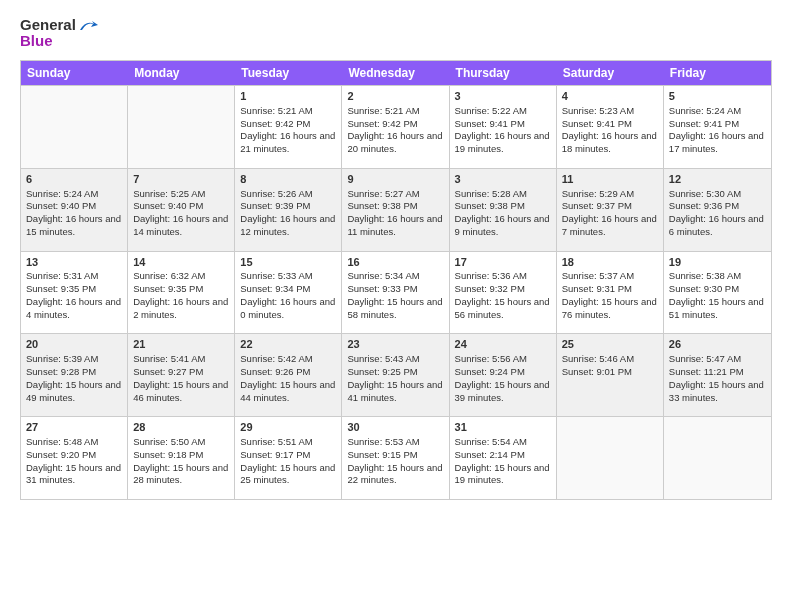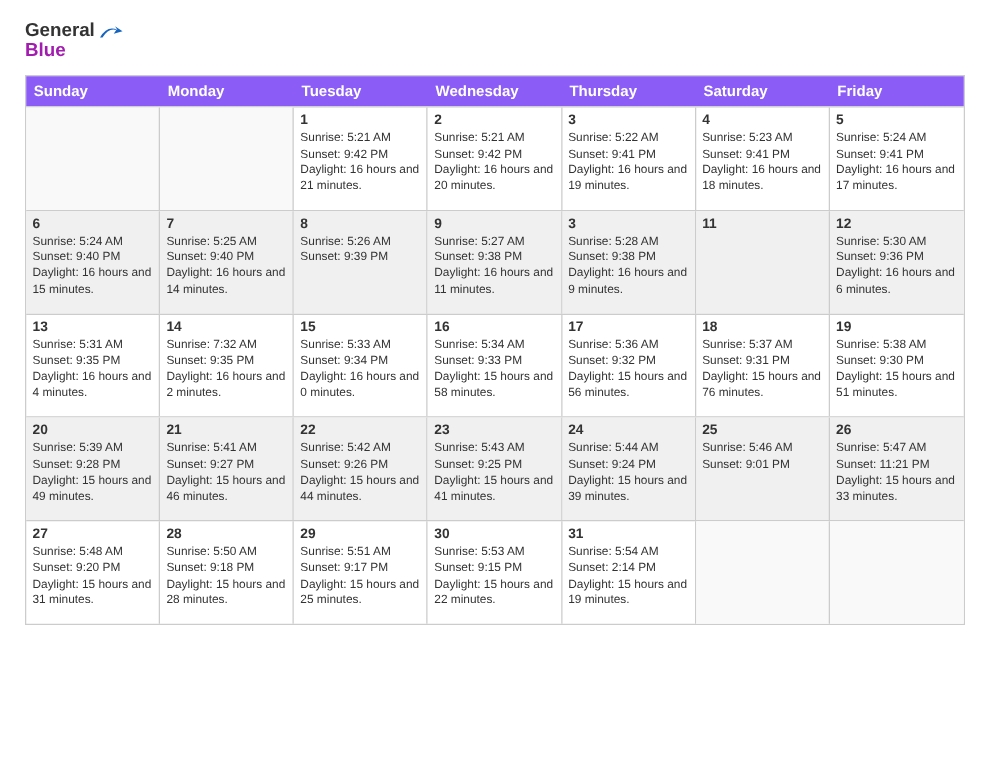--- a/index.html
+++ b/index.html
@@ -179,40 +179,46 @@
               <div>Sunrise: 5:25 AM</div>
               <div>Sunset: 9:40 PM</div>
               <div>Daylight: 16 hours and 14 minutes.</div>
             </div>
           </div>
           <div class="cal-cell shaded">
             <div class="day-num">8</div>
             <div class="sun-info">
               <div>Sunrise: 5:26 AM</div>
               <div>Sunset: 9:39 PM</div>
+              <div>Daylight: 16 hours and 12 minutes.</div>
             </div>
           </div>
           <div class="cal-cell shaded">
             <div class="day-num">9</div>
             <div class="sun-info">
               <div>Sunrise: 5:27 AM</div>
               <div>Sunset: 9:38 PM</div>
               <div>Daylight: 16 hours and 11 minutes.</div>
             </div>
           </div>
           <div class="cal-cell shaded">
             <div class="day-num">3</div>
             <div class="sun-info">
               <div>Sunrise: 5:28 AM</div>
               <div>Sunset: 9:38 PM</div>
               <div>Daylight: 16 hours and 9 minutes.</div>
             </div>
           </div>
           <div class="cal-cell shaded">
             <div class="day-num">11</div>
+            <div class="sun-info">
+              <div>Sunrise: 5:29 AM</div>
+              <div>Sunset: 9:37 PM</div>
+              <div>Daylight: 16 hours and 7 minutes.</div>
+            </div>
           </div>
           <div class="cal-cell shaded">
             <div class="day-num">12</div>
             <div class="sun-info">
               <div>Sunrise: 5:30 AM</div>
               <div>Sunset: 9:36 PM</div>
               <div>Daylight: 16 hours and 6 minutes.</div>
             </div>
           </div>
         </div>
@@ -221,21 +227,21 @@
             <div class="day-num">13</div>
             <div class="sun-info">
               <div>Sunrise: 5:31 AM</div>
               <div>Sunset: 9:35 PM</div>
               <div>Daylight: 16 hours and 4 minutes.</div>
             </div>
           </div>
           <div class="cal-cell">
             <div class="day-num">14</div>
             <div class="sun-info">
-              <div>Sunrise: 7:32 AM</div>
+              <div>Sunrise: 6:32 AM</div>
               <div>Sunset: 9:35 PM</div>
               <div>Daylight: 16 hours and 2 minutes.</div>
             </div>
           </div>
           <div class="cal-cell">
             <div class="day-num">15</div>
             <div class="sun-info">
               <div>Sunrise: 5:33 AM</div>
               <div>Sunset: 9:34 PM</div>
               <div>Daylight: 16 hours and 0 minutes.</div>
@@ -303,21 +309,21 @@
             <div class="day-num">23</div>
             <div class="sun-info">
               <div>Sunrise: 5:43 AM</div>
               <div>Sunset: 9:25 PM</div>
               <div>Daylight: 15 hours and 41 minutes.</div>
             </div>
           </div>
           <div class="cal-cell shaded">
             <div class="day-num">24</div>
             <div class="sun-info">
-              <div>Sunrise: 5:44 AM</div>
+              <div>Sunrise: 5:56 AM</div>
               <div>Sunset: 9:24 PM</div>
               <div>Daylight: 15 hours and 39 minutes.</div>
             </div>
           </div>
           <div class="cal-cell shaded">
             <div class="day-num">25</div>
             <div class="sun-info">
               <div>Sunrise: 5:46 AM</div>
               <div>Sunset: 9:01 PM</div>
             </div>

